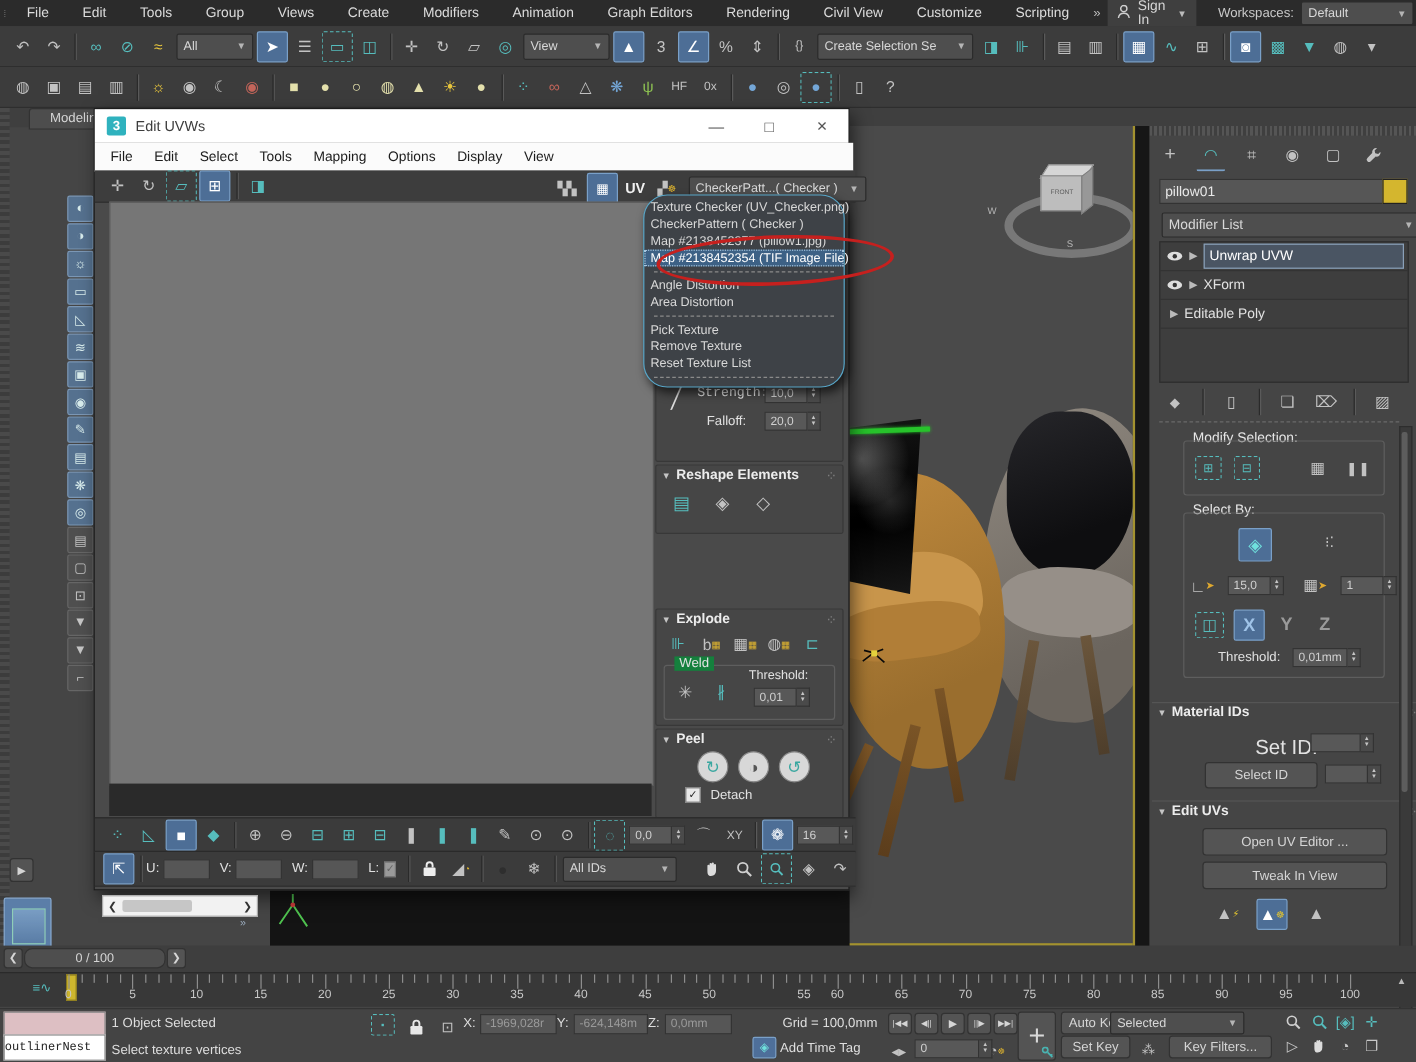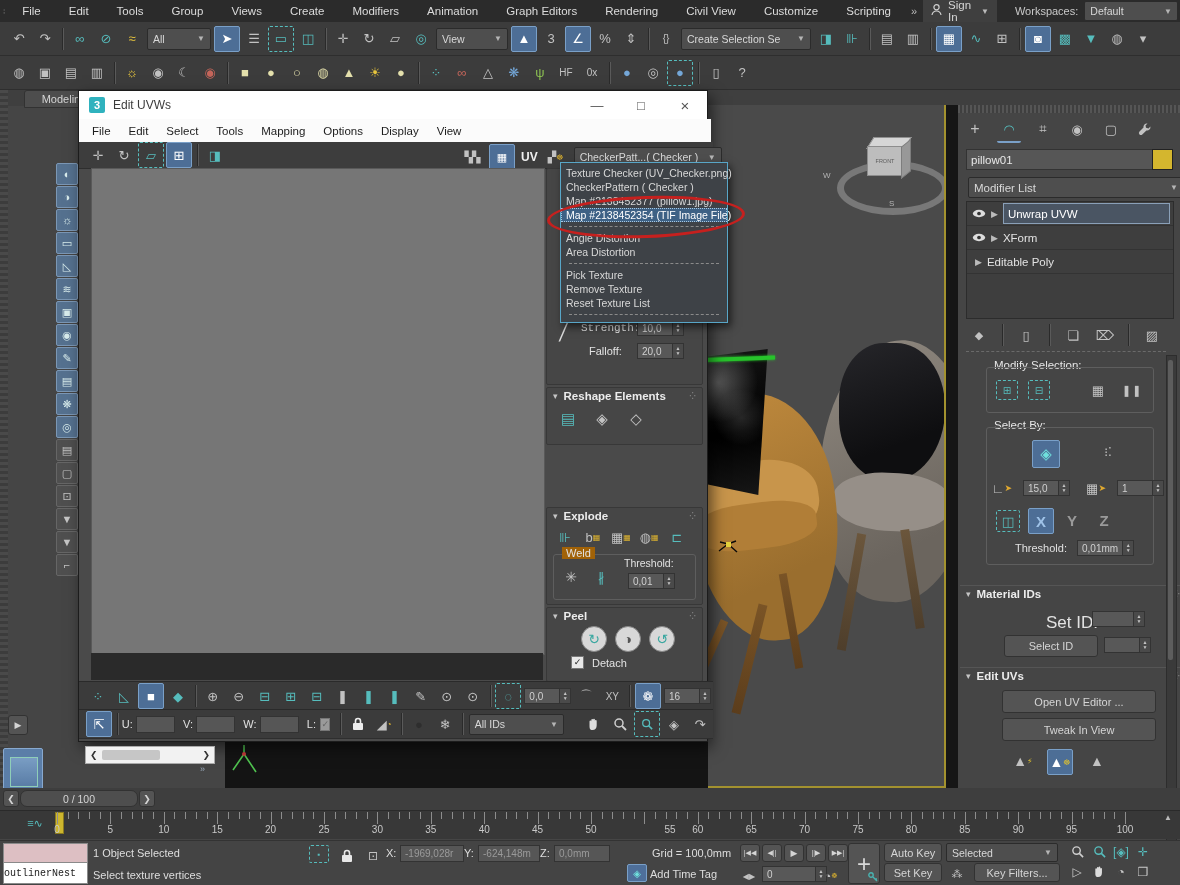--- a/index.html
+++ b/index.html
@@ -451,21 +451,21 @@
     <div class="a rbox" style="left:467px;top:416px;width:155px;height:96px;">
       <div class="rh">Explode</div>
       <div style="display:flex;gap:4px;padding:1px 6px;">
         <span class="tbi teal" style="min-width:22px;">⊪</span>
         <span class="tbi" style="min-width:22px;">b<span style="font-size:8px;color:#e0b52f;">▦</span></span>
         <span class="tbi" style="min-width:22px;">▦<span style="font-size:8px;color:#e0b52f;">▦</span></span>
         <span class="tbi" style="min-width:22px;">◍<span style="font-size:8px;color:#e0b52f;">▦</span></span>
         <span class="tbi teal" style="min-width:22px;">⊏</span>
       </div>
       <div class="gb" style="position:absolute;left:6px;top:46px;width:141px;height:44px;">
-        <span class="gl" style="background:#a16207;">Weld</span>
+        <span class="gl" style="background:#15803d;">Weld</span>
         <span class="tbi" style="position:absolute;left:4px;top:10px;font-size:14px;">✳</span>
         <span class="tbi teal" style="position:absolute;left:34px;top:10px;font-size:13px;">∦</span>
         <span style="position:absolute;left:70px;top:2px;font-size:10.5px;color:#e2e2e2;">Threshold:</span>
         <div class="spin" style="position:absolute;left:72px;top:18px;">
             <span class="sv">0,01</span>
             <span class="sa"></span>
           </div>
       </div>
     </div>
     <div class="a rbox" style="left:467px;top:516px;width:155px;height:73px;">
@@ -562,21 +562,21 @@
     </div>
   </div>
 
   <div class="a" style="left:85px;top:746px;width:128px;height:16px;background:#f2f2f2;border:1px solid #aaa;display:flex;align-items:center;">
     <span style="color:#333;font-size:9px;padding:0 4px;">❮</span>
     <div style="width:58px;height:10px;background:#c6c6c6;border-radius:2px;"></div>
     <span style="margin-left:auto;color:#333;font-size:9px;padding:0 4px;">❯</span>
   </div>
   <span class="a" style="left:200px;top:764px;color:#9ab;font-size:9px;">»</span>
 
-  <div class="a pop" id="texpop" style="left:560px;top:162px;width:166px;z-index:50;">
+  <div class="a pop" id="texpop" style="left:536px;top:162px;width:166px;z-index:50;border-radius:20px;">
       <div class="pi">Texture Checker (UV_Checker.png)</div>
       <div class="pi">CheckerPattern  ( Checker )</div>
       <div class="pi">Map #2138452377 (pillow1.jpg)</div>
       <div class="pi sel">Map #2138452354 (TIF Image File)</div>
       <div class="ps"></div>
       <div class="pi">Angle Distortion</div>
       <div class="pi">Area Distortion</div>
       <div class="ps"></div>
       <div class="pi">Pick Texture</div>
       <div class="pi">Remove Texture</div>
@@ -757,21 +757,21 @@
         <span class="sa"></span>
       </div>
     <span class="a tbi" style="left:818px;top:23px;font-size:11px;">◔<span style="font-size:7px;color:#e0b52f;">☸</span></span>
 
     <div class="a b3" style="left:848px;top:2px;width:30px;height:39px;font-size:24px;color:#d8d8d8;">+<svg width="10" height="10" viewBox="0 0 10 10" style="position:absolute;right:1px;bottom:1px;">
           <circle cx="3" cy="3" r="2.2" fill="none" stroke="#49b3b1" stroke-width="1.4"></circle>
           <path d="M5 5 L9 9 M7 7 L9 7" stroke="#49b3b1" stroke-width="1.4"></path>
         </svg></div>
     <div class="a b3" style="left:884px;top:2px;width:56px;height:17px;">Auto Key</div>
     <div class="a b3" style="left:884px;top:22px;width:56px;height:17px;">Set Key</div>
-    <div class="a dd" style="left:944px;top:2px;width:100px;height:17px;">
+    <div class="a dd" style="left:923px;top:2px;width:100px;height:17px;">
       <span>Selected</span>
         <span class="car">▼</span>
     </div>
     <span class="a tbi" style="left:944px;top:21px;font-size:11px;">⁂</span>
     <div class="a b3" style="left:974px;top:22px;width:84px;height:17px;">Key Filters...</div>
 
     <div class="a" style="left:1066px;top:2px;display:flex;">
       <span class="navic">
           <svg width="13" height="13" viewBox="0 0 14 14">
             <circle cx="6" cy="6" r="4" stroke="#cfcfcf" stroke-width="1.5" fill="none"></circle>

